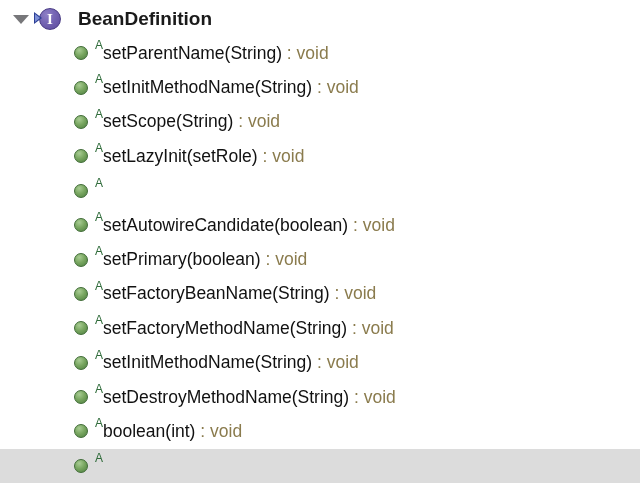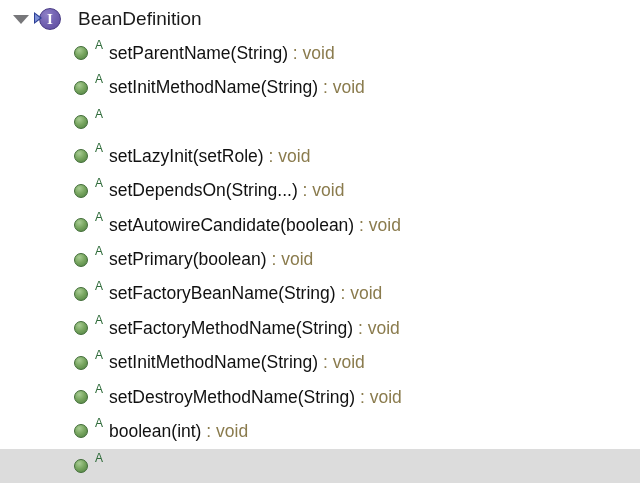--- a/index.html
+++ b/index.html
@@ -105,20 +105,21 @@
     border-top: 4px solid transparent;
     border-bottom: 4px solid transparent;
     border-left: 5px solid #7d8fd6;
   }
 
   .root-label {
     margin-left: 18px;
     font-size: 19px;
     color: #1a1a1a;
     white-space: nowrap;
+    font-weight: bold;
   }
 
   
   .tree-list {
     position: absolute;
     left: 0;
     top: 36px;
     width: 640px;
   }
 
@@ -152,21 +153,20 @@
     margin-left: 7px;
     align-self: flex-start;
     margin-top: 3px;
     font-size: 12px;
     line-height: 12px;
     color: #2f6b3a;
     font-weight: 500;
   }
 
   .method-text {
-    margin-left: 6px;
     font-size: 17.5px;
     white-space: nowrap;
     color: #111111;
   }
   .method-name {
     color: #111111;
   }
   .method-type {
     color: #8a7b4d;
   }
@@ -197,30 +197,30 @@
         <span class="method-text"><span class="method-name">setParentName(String)</span><span class="method-type"> : </span><span class="method-type">void</span></span>
       </div>
       <div class="tree-row">
         <span class="method-icon"></span>
         <span class="abstract-mark">A</span>
         <span class="method-text"><span class="method-name">setInitMethodName(String)</span><span class="method-type"> : </span><span class="method-type">void</span></span>
       </div>
       <div class="tree-row">
         <span class="method-icon"></span>
         <span class="abstract-mark">A</span>
+        <span class="method-text"><span class="method-name">setScope(String)</span><span class="method-type"> : </span><span class="method-type">void</span></span>
       </div>
       <div class="tree-row">
         <span class="method-icon"></span>
         <span class="abstract-mark">A</span>
         <span class="method-text"><span class="method-name">setLazyInit(setRole)</span><span class="method-type"> : </span><span class="method-type">void</span></span>
       </div>
       <div class="tree-row">
         <span class="method-icon"></span>
         <span class="abstract-mark">A</span>
-        <span class="method-text"><span class="method-name">setDependsOn(String...)</span><span class="method-type"> : </span><span class="method-type">void</span></span>
       </div>
       <div class="tree-row">
         <span class="method-icon"></span>
         <span class="abstract-mark">A</span>
         <span class="method-text"><span class="method-name">setAutowireCandidate(boolean)</span><span class="method-type"> : </span><span class="method-type">void</span></span>
       </div>
       <div class="tree-row">
         <span class="method-icon"></span>
         <span class="abstract-mark">A</span>
         <span class="method-text"><span class="method-name">setPrimary(boolean)</span><span class="method-type"> : </span><span class="method-type">void</span></span>

